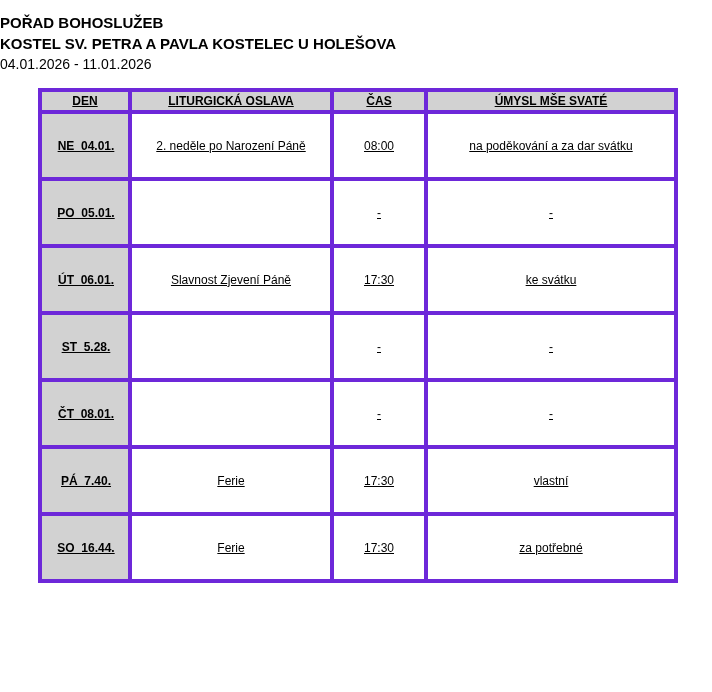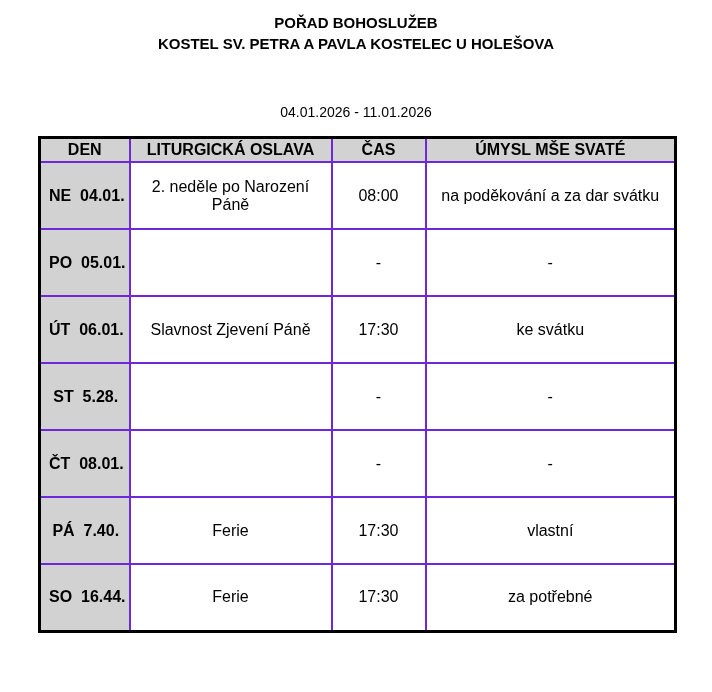--- a/index.html
+++ b/index.html
@@ -6,49 +6,48 @@
   html, body {
     margin: 0;
     padding: 0;
     width: 712px;
     height: 692px;
     background: #ffffff;
     color: #000000;
     font-family: "Liberation Sans", sans-serif;
   }
   .titles {
-    text-align: center;
     padding-top: 12px;
   }
   .title-main,
   .title-sub {
     font-weight: bold;
     font-size: 15px;
     line-height: 21px;
   }
   .title-dates {
     font-size: 14px;
     line-height: 20px;
-    margin-top: 48px;
   }
   table.schedule {
     border-collapse: collapse;
     table-layout: fixed;
     width: 636px;
     margin: 14px 0 0 38px;
     border: 3px solid #000000;
   }
   .schedule th,
   .schedule td {
-    border: 2px solid #6d28d9;
-    font-size: 16px;
+    border: 4px solid #6d28d9;
+    font-size: 12px;
     text-align: center;
     vertical-align: middle;
     padding: 2px 6px;
     overflow: hidden;
+    text-decoration: underline;
   }
   .schedule thead tr {
     height: 22px;
   }
   .schedule th {
     background: #d2d2d2;
     font-weight: bold;
   }
   .schedule tbody tr {
     height: 67px;

